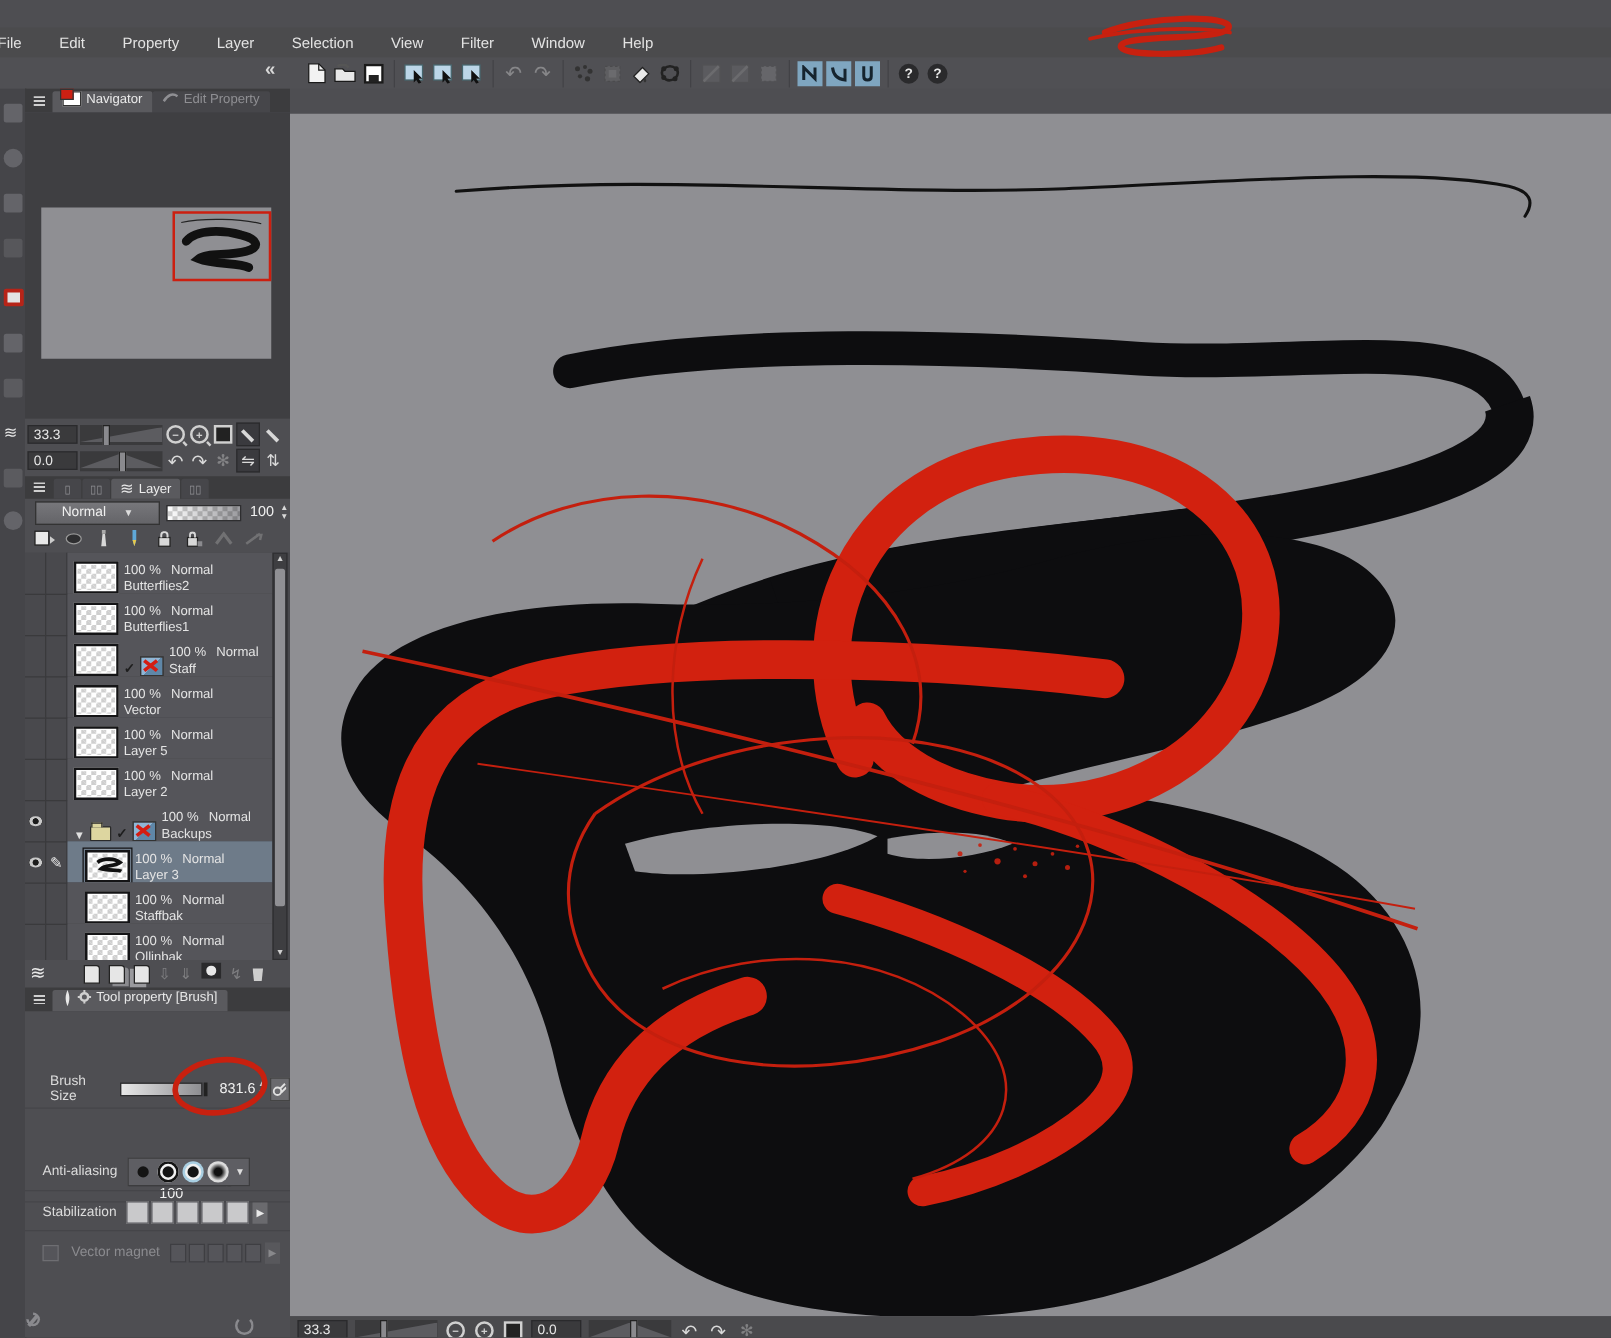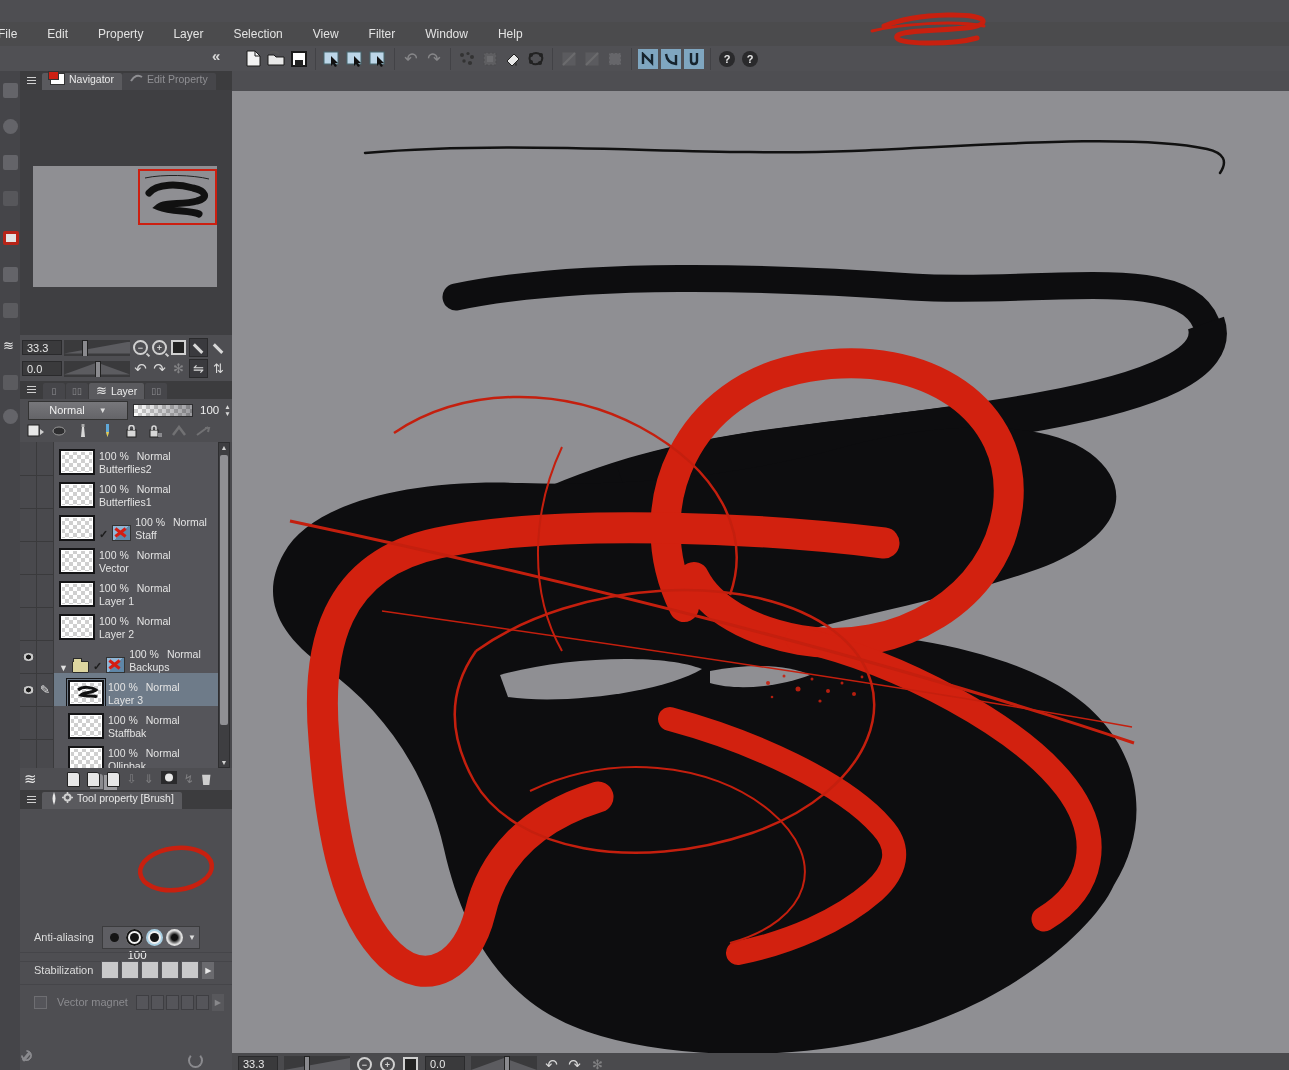--- a/index.html
+++ b/index.html
@@ -513,21 +513,21 @@
       <div class="lrow" style="top:132px;">
         <span class="c1"></span>
           <span class="c2"></span>
         <div class="rowbody">
           <span class="lthumb"></span>
           <span class="ltext">
             <span class="l1">
                 <span>100 %</span>
                 <span>Normal</span>
               </span>
-            <span>Layer 1</span>
+            <span>Layer 5</span>
           </span>
         </div>
       </div>
 
       <div class="lrow" style="top:165px;">
         <span class="c1"></span>
           <span class="c2"></span>
         <div class="rowbody">
           <span class="lthumb"></span>
           <span class="ltext">
@@ -651,20 +651,35 @@
               <path d="M5.5 9 v2"></path>
               <path d="M0 5.5 h2"></path>
               <path d="M9 5.5 h2"></path>
             </g>
           </svg>
         <span style="white-space:nowrap;">Tool property [Brush]</span>
       </span>
     </div>
 
 
+    <div class="tprow" style="top:785px;height:30px;">
+      <span class="tplabel">Brush Size</span>
+      <span class="hslider" style="margin-left:12px;"></span>
+      <span class="tpval" style="margin-left:14px;">831.6</span>
+      <span class="spin" style="margin-left:2px;">
+          <span>▲</span>
+          <span>▼</span>
+        </span>
+      <span style="width:17px;height:17px;background:#6a6a6e;border:1px solid #444;margin-left:3px;display:flex;align-items:center;justify-content:center;">
+        <svg width="11" height="11">
+            <circle cx="4" cy="7" r="3" fill="none" stroke="#e0e0e0" stroke-width="1.5"></circle>
+            <path d="M6 5 L10 1 M7 8 L11 4" stroke="#e0e0e0" stroke-width="1.5"></path>
+          </svg>
+      </span>
+    </div>
 
     <div class="tprow" style="top:864px;height:26px;flex-direction:column;">
       <span class="tplabel">Opacity</span>
       <span class="hslider" style="margin-left:32px;"></span>
       <span class="tpval" style="margin-left:22px;">100</span>
       <span class="spin" style="margin-left:2px;">
           <span>▲</span>
           <span>▼</span>
         </span>
     </div>

